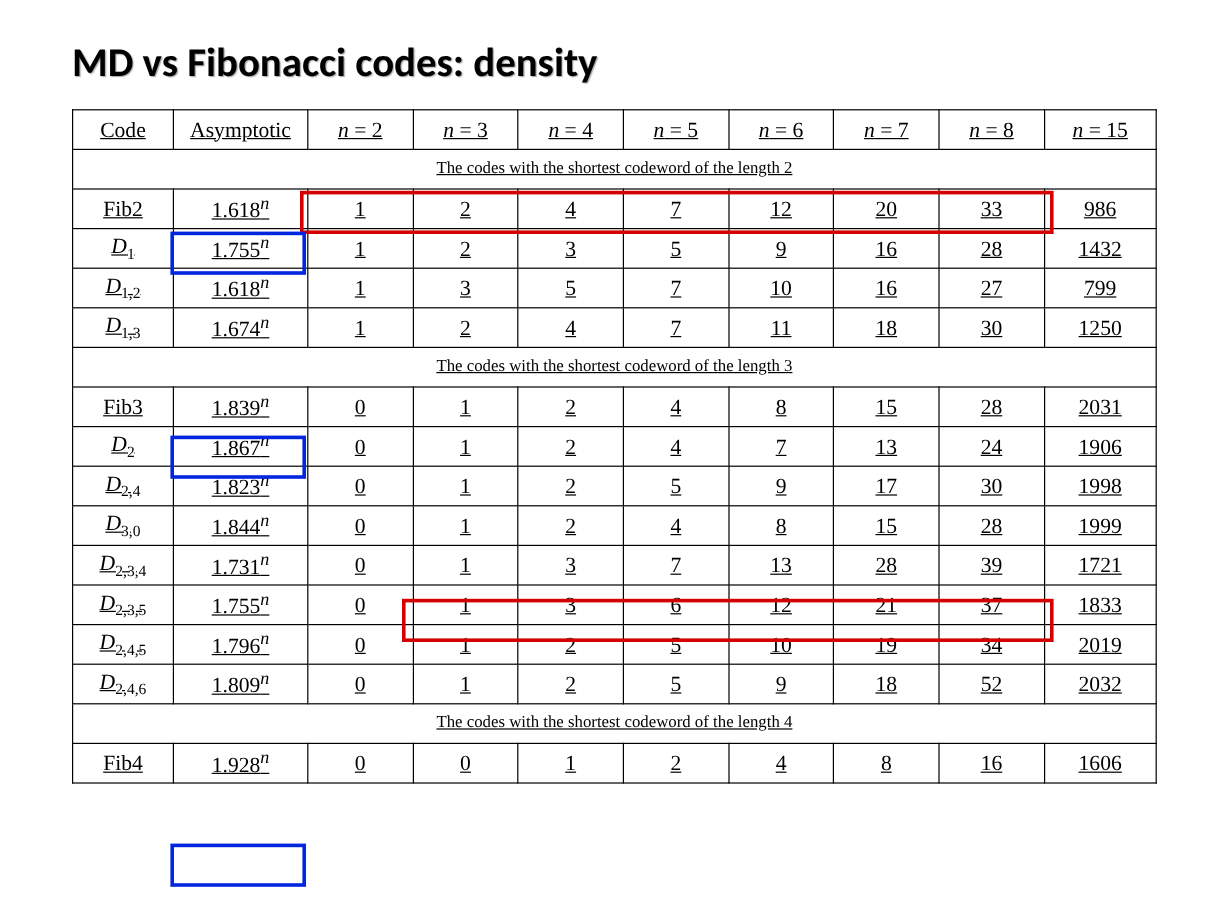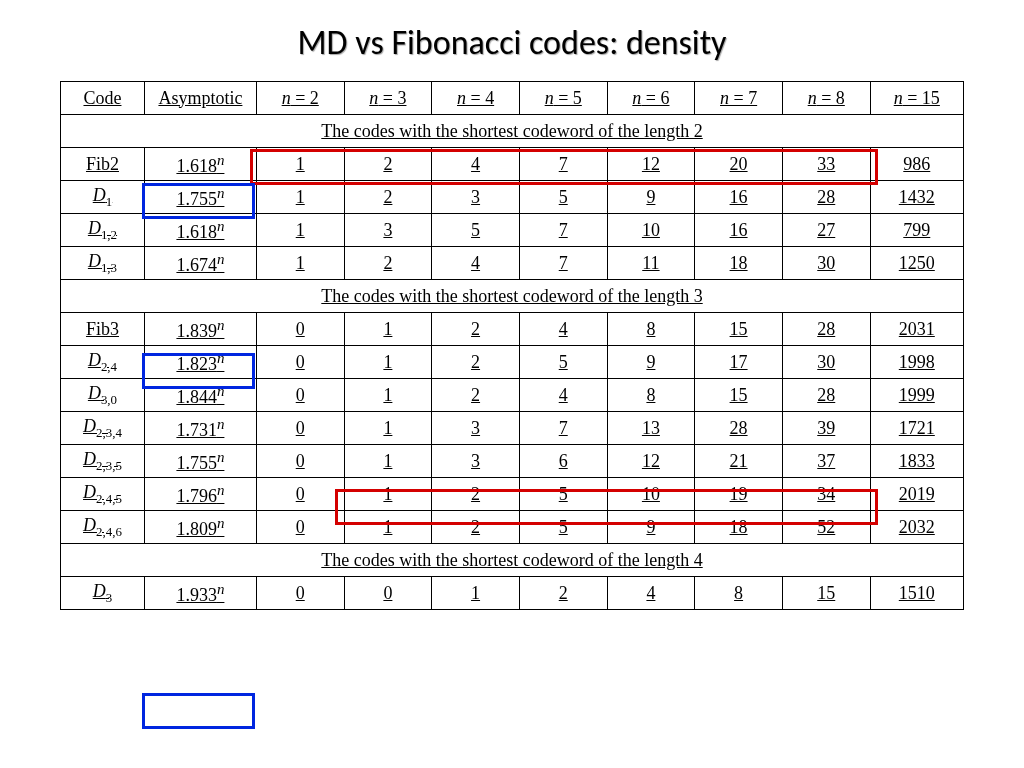--- a/index.html
+++ b/index.html
@@ -1,24 +1,24 @@
 <!DOCTYPE html>
 <html><head>
 <meta charset="utf-8">
 <style>
   html,body{margin:0;padding:0;width:1024px;height:768px;background:#fff;
     font-family:"Times New Roman",Times,serif;color:#000;}
   .page{padding:20px 60px;}
-  h1{font-family:"Segoe UI","Calibri","Arial",sans-serif;font-weight:400;
-     font-size:34px;text-align:center;margin:2px 0 18px 0;
+  h1{font-family:"Segoe UI","Calibri","Arial",sans-serif;font-weight:700;
+     font-size:34px;margin:12px 0 18px 0;
      text-shadow:1px 1px 1px rgba(0,0,0,.35);}
   table{border-collapse:collapse;width:100%;font-size:18px;table-layout:fixed;}
   th,td{border:1px solid #000;padding:3px 6px;text-align:center;
         font-weight:normal;vertical-align:middle;height:26px;}
-  .section td{font-size:18px;}
+  .section td{font-size:14px;}
   col.c0{width:9%;} col.c1{width:12%;} col.c2,col.c3,col.c4,col.c5,col.c6,col.c7,col.c8{width:9.4%;} col.c9{width:10%;}
   .sup{font-style:italic;}
   .sub{font-size:.72em;vertical-align:sub;}
   .ital{font-style:italic;}
   .boxwrap{position:relative;text-decoration:underline;}
   .box{position:absolute;pointer-events:none;border:3px solid;z-index:5;}
   .box.blue{border-color:#0026e0;}
   .box.red{border-color:#d40000;}
 </style>
 </head>
@@ -114,20 +114,32 @@
   <td>0</td>
             <td>1</td>
             <td>2</td>
             <td>4</td>
             <td>8</td>
             <td>15</td>
             <td>28</td>
             <td>2031</td>
 </tr>
 <tr>
+  <td><span class="ital">D</span><span class="sub">2</span></td>
+  <td><span>1.867</span><sup class="sup">n</sup></td>
+  <td>0</td>
+            <td>1</td>
+            <td>2</td>
+            <td>4</td>
+            <td>7</td>
+            <td>13</td>
+            <td>24</td>
+            <td>1906</td>
+</tr>
+<tr>
   <td><span class="ital">D</span><span class="sub">2,4</span></td>
   <td><span>1.823</span><sup class="sup">n</sup></td>
   <td>0</td>
             <td>1</td>
             <td>2</td>
             <td>5</td>
             <td>9</td>
             <td>17</td>
             <td>30</td>
             <td>1998</td>
@@ -189,30 +201,30 @@
             <td>5</td>
             <td>9</td>
             <td>18</td>
             <td>52</td>
             <td>2032</td>
 </tr>
 <tr class="section">
             <td colspan="10">The codes with the shortest codeword of the length 4</td>
           </tr>
 <tr>
-  <td><span class="ital">D</span><span class="sub">3</span></td>
-  <td><span>1.933</span><sup class="sup">n</sup></td>
+  <td>Fib4</td>
+  <td><span>1.928</span><sup class="sup">n</sup></td>
   <td>0</td>
             <td>0</td>
             <td>1</td>
             <td>2</td>
             <td>4</td>
             <td>8</td>
-            <td>15</td>
-            <td>1510</td>
+            <td>16</td>
+            <td>1606</td>
 </tr>
 </tbody>
       </table>
 
 <div class="box red" style="left:190px;top:68px;width:622px;height:30px;"></div>
 <div class="box blue" style="left:82px; top:102px;width:107px;height:30px;"></div>
 <div class="box blue" style="left:82px; top:272px;width:107px;height:30px;"></div>
 <div class="box red" style="left:275px;top:408px;width:537px;height:30px;"></div>
 <div class="box blue" style="left:82px; top:612px;width:107px;height:30px;"></div>
 </div>

